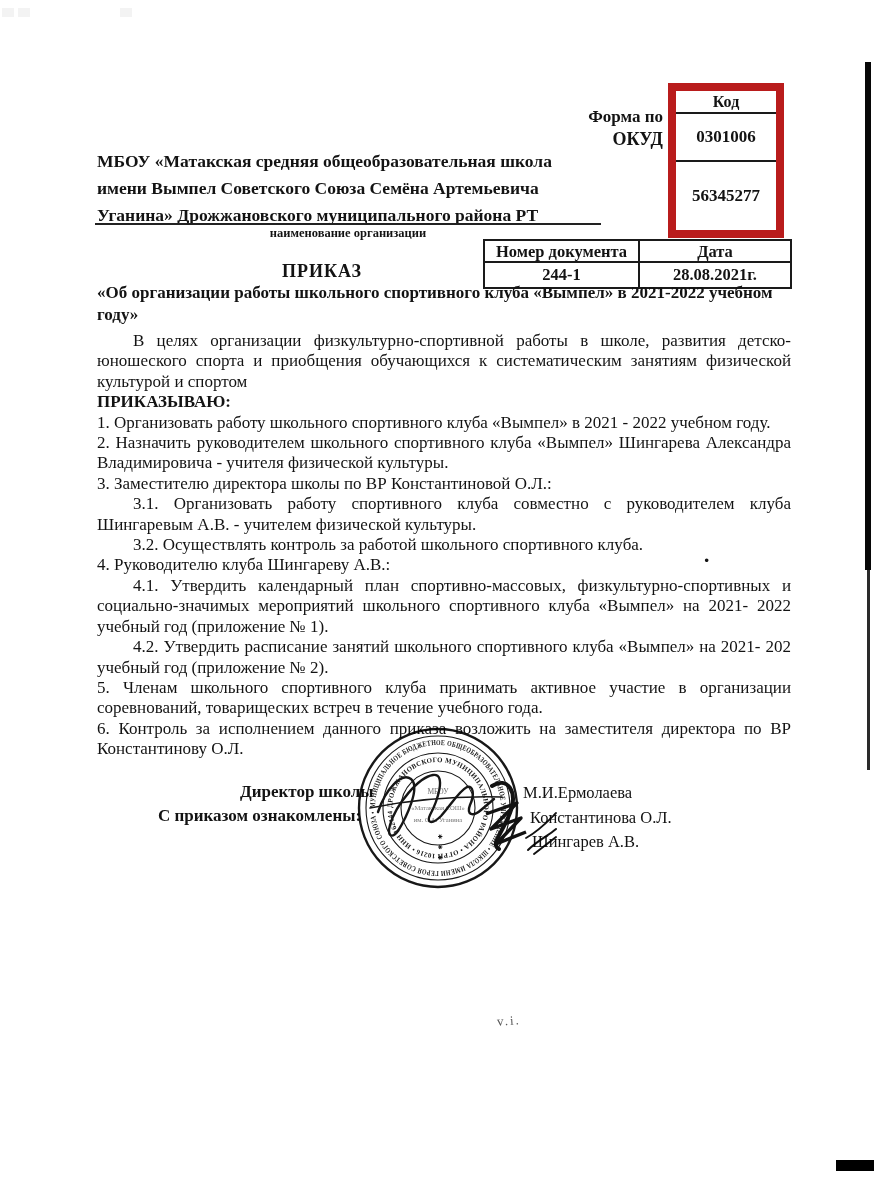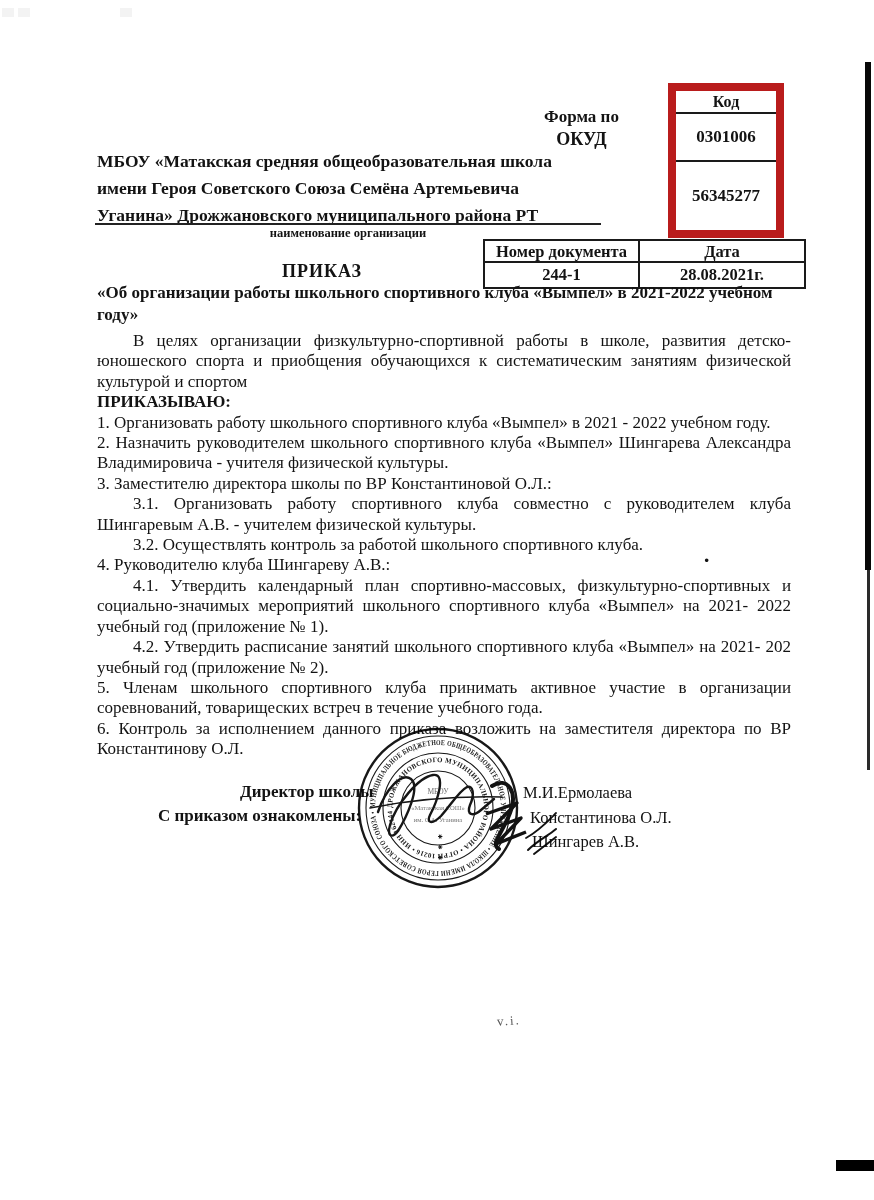--- a/index.html
+++ b/index.html
@@ -16,38 +16,38 @@
   .edge-line-thin  { position:absolute; left:867px; top:570px; width:3px; height:200px; background:#2a2a2a; }
   .corner-mark { position:absolute; left:836px; top:1160px; width:38px; height:11px; background:#000; }
   .scan-note { position:absolute; left:497px; top:1013px; font-size:13px; color:#5a5a5a; letter-spacing:2px; transform:rotate(-4deg); }
 
   
   .code-box { position:absolute; left:668px; top:83px; width:100px; border:8px solid #b91c1c; }
   .code-header { height:21px; line-height:21px; text-align:center; font-weight:bold; font-size:16px; border-bottom:2px solid #1a1a1a; }
   .code-cell { display:flex; align-items:center; justify-content:center; font-weight:bold; font-size:17px;text-align:center; }
   .code-cell-1 { height:46px; border-bottom:2px solid #1a1a1a; }
   .code-cell-2 { height:68px; }
-  .side-label { position:absolute; left:500px; width:163px; text-align:center; font-weight:bold; font-size:17px; line-height:22px; }
+  .side-label { position:absolute; left:500px; width:163px; text-align:right; font-weight:bold; font-size:17px; line-height:22px; }
   .side-label .big { font-size:18px; }
   .lbl-okud { top:106px; }
   .lbl-okpo { top:174px; }
 
   
   .org { position:absolute; left:97px; top:148px; width:520px; font-weight:bold; font-size:17.5px; line-height:27px; }
   .org-underline { position:absolute; left:95px; top:223px; width:506px; height:2px; background:#222; }
   .org-caption { position:absolute; left:95px; top:226px; width:506px; text-align:center; font-weight:bold; font-size:12.5px; }
 
   
   .order-label { position:absolute; left:282px; top:261px; font-weight:bold; font-size:18px; letter-spacing:1px; }
   .doc-table { position:absolute; left:483px; top:239px; border:2px solid #1a1a1a; border-collapse:collapse; }
   .doc-table div { box-sizing:border-box; }
   .dt-row { display:flex;justify-content:space-between; }
   .dt-cell { text-align:center; font-weight:bold; font-size:16.5px; border-right:2px solid #1a1a1a; }
   .dt-cell:last-child { border-right:none; }
-  .dt-c1 { width:155px; } .dt-c2 { width:164px; }
+  .dt-c1 { width:155px; } .dt-c2 { width:150px; }
   .dt-head .dt-cell { height:22px; line-height:22px; border-bottom:2px solid #1a1a1a; }
   .dt-vals .dt-cell { height:24px; line-height:24px; }
 
   
   .doc-title { position:absolute; left:97px; top:282px; width:692px; font-weight:bold; font-size:17px; line-height:22px; }
   .body-text { position:absolute; left:97px; top:331px; width:694px; font-size:17px; line-height:20.4px; text-align:justify; }
   .body-text p { margin:0; }
   .ind { text-indent:36px; }
   .directive { font-weight:bold; }
   .stray-dot { position:absolute; left:703px; top:547px; font-size:22px; font-weight:bold; }
@@ -82,21 +82,21 @@
     <div class="code-cell code-cell-1">0301006</div>
     <div class="code-cell code-cell-2">56345277</div>
   </div>
   <div class="side-label lbl-okud">
     <div>Форма по</div>
     <div class="big">ОКУД</div>
   </div>
 
   <div class="org">
     <div>МБОУ «Матакская средняя общеобразовательная школа</div>
-    <div>имени Героя Советского Союза Семёна Артемьевича</div>
+    <div>имени Вымпел Советского Союза Семёна Артемьевича</div>
     <div>Уганина» Дрожжановского муниципального района РТ</div>
   </div>
   <div class="org-underline"></div>
   <div class="org-caption">наименование организации</div>
 
   <div class="order-label">ПРИКАЗ</div>
   <div class="doc-table">
     <div class="dt-row dt-head">
       <div class="dt-cell dt-c1">Номер документа</div>
       <div class="dt-cell dt-c2">Дата</div>

